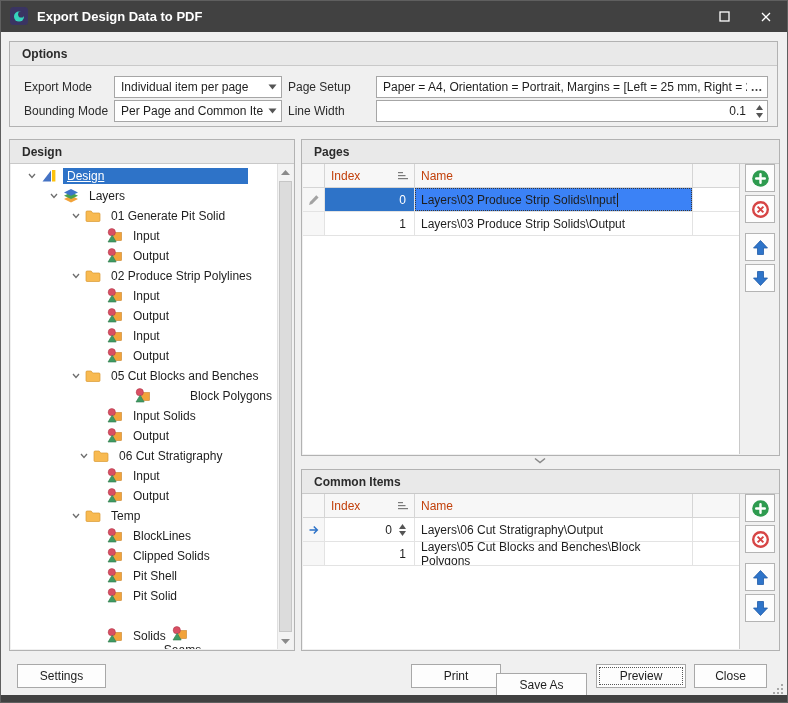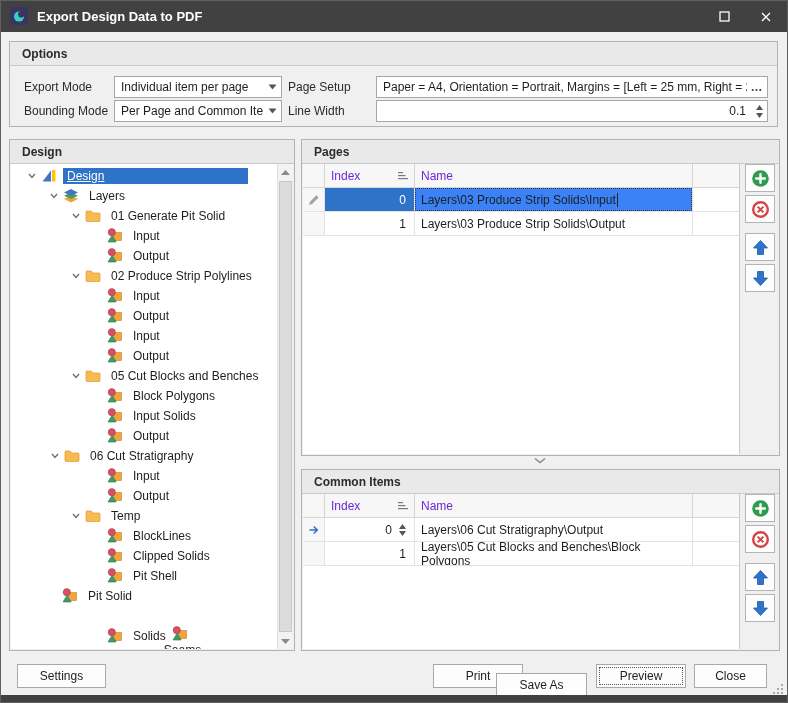--- a/index.html
+++ b/index.html
@@ -47,40 +47,40 @@
   .label-box{padding:1px 4px;}
   .tree-row.sel .label-box{background:#2e73c8;color:#fff;text-decoration:underline;flex:1;margin-right:28px;}
   #tree-scroll{position:absolute;right:0;top:0;width:16px;bottom:0;background:#f3f3f3;border-left:1px solid #e0e0e0;}
   .scroll-arrow{position:absolute;left:0;width:15px;height:16px;display:flex;align-items:center;justify-content:center;cursor:pointer;}
   #scroll-up{top:0;} #scroll-down{bottom:0;}
   #tree-thumb{position:absolute;left:1px;right:1px;top:17px;bottom:17px;background:#dcdcdc;border:1px solid #c6c6c6;cursor:pointer;}
   
   #pages-panel{left:300px;top:138px;width:479px;height:317px;}
   #common-panel{left:300px;top:468px;width:479px;height:182px;}
   .grid{position:absolute;left:1px;top:24px;width:437px;bottom:1px;background:#fff;border-right:1px solid #c9c9c9;overflow:hidden;}
-  .grid-head{display:flex;height:24px;background:#f7f7f7;border-bottom:1px solid #d5d5d5;color:#6d28d9;}
+  .grid-head{display:flex;height:24px;background:#f7f7f7;border-bottom:1px solid #d5d5d5;color:#c2410c;}
   .grid-row{display:flex;height:24px;border-bottom:1px solid #e3e3e3;background:#fff;}
   .cell{display:flex;align-items:center;border-right:1px solid #e3e3e3;height:100%;overflow:hidden;}
   .grid-head .cell{border-right:1px solid #d5d5d5;}
   .cell.ind{width:22px;background:#f7f7f7;justify-content:center;flex:none;}
   .cell.idx{width:90px;justify-content:flex-end;padding-right:8px;flex:none;}
   .grid-head .cell.idx{justify-content:space-between;padding:0 6px;}
   .cell.name{width:278px;padding-left:6px;flex:none;position:relative;}
   .cell.fill{flex:1;border-right:none;}
   .cell.cell-sel{background:#2e73c8;color:#fff;}
   .edit-box{position:absolute;left:0;top:0;right:0;bottom:0;border:1px dotted #383838;background:#3b82f6;display:flex;align-items:center;padding-left:5px;white-space:nowrap;}
   .caret{width:1px;height:14px;background:#222;margin-left:1px;flex:none;}
   .idx-spin{display:flex;flex-direction:column;gap:2px;margin-left:7px;align-items:center;cursor:pointer;}
   .btn-strip{position:absolute;left:441px;top:24px;width:36px;bottom:1px;}
   .strip-btn{position:absolute;left:2px;width:30px;height:28px;background:#fdfdfd;border:1px solid #b4b4b4;display:flex;align-items:center;justify-content:center;cursor:pointer;padding:0;}
   #splitter-chevron{position:absolute;left:532px;top:456px;cursor:pointer;}
   
   .btn{position:absolute;top:663px;height:24px;background:#fdfdfd;border:1px solid #a8a8a8;display:flex;align-items:center;justify-content:center;font-size:12px;color:#1e1e1e;cursor:pointer;font-family:inherit;}
   #btn-settings{left:16px;width:89px;}
-  #btn-print{left:432px;width:90px;}
+  #btn-print{left:410px;width:90px;}
   #btn-saveas{left:495px;width:91px;margin-top:9px;}
   #btn-preview{left:595px;width:90px;outline:1px dotted #555;outline-offset:-4px;}
   #btn-close-f{left:693px;width:73px;}
   #resize-grip{position:absolute;left:770px;top:681px;}
   .ic{display:inline-flex;align-items:center;justify-content:center;line-height:0;}
 </style>
 </head>
 <body>
 
 <div id="window">
@@ -284,21 +284,21 @@
                 <polyline points="2,3 5,6.5 8,3" fill="none" stroke="#6e6e6e" stroke-width="1.3"></polyline>
               </svg>
             </span>
             <span class="ic tree-icon">
               <svg width="16" height="16" viewBox="0 0 16 16">
                 <path d="M1,4 c0,-0.6 0.4,-1 1,-1 h4.2 l1.5,2 h6.3 c0.6,0 1,0.4 1,1 v6.5 c0,0.6 -0.4,1 -1,1 H2 c-0.6,0 -1,-0.4 -1,-1 z" fill="#f8ba51" stroke="#d89a33" stroke-width="0.7"></path>
               </svg>
             </span>
             <span class="label-box">05 Cut Blocks and Benches</span>
           </div>
-          <div class="tree-row" style="padding-left: 78px;">
+          <div class="tree-row" style="padding-left: 78px; justify-content: space-between;">
             <span class="expander"></span>
             <span class="ic tree-icon">
               <svg width="16" height="16" viewBox="0 0 16 16">
                 <rect x="6.5" y="4.5" width="8" height="8" fill="#f2a33a" stroke="#c9832a" stroke-width="0.6"></rect>
                 <circle cx="4.8" cy="4.2" r="3.6" fill="#d94f63" stroke="#b13a4c" stroke-width="0.6"></circle>
                 <polygon points="1,14 9.2,14 5.1,7.2" fill="#3f9b63" stroke="#2f7a4c" stroke-width="0.6"></polygon>
               </svg>
             </span>
             <span class="label-box">Block Polygons</span>
           </div>
@@ -317,21 +317,21 @@
             <span class="expander"></span>
             <span class="ic tree-icon">
               <svg width="16" height="16" viewBox="0 0 16 16">
                 <rect x="6.5" y="4.5" width="8" height="8" fill="#f2a33a" stroke="#c9832a" stroke-width="0.6"></rect>
                 <circle cx="4.8" cy="4.2" r="3.6" fill="#d94f63" stroke="#b13a4c" stroke-width="0.6"></circle>
                 <polygon points="1,14 9.2,14 5.1,7.2" fill="#3f9b63" stroke="#2f7a4c" stroke-width="0.6"></polygon>
               </svg>
             </span>
             <span class="label-box">Output</span>
           </div>
-          <div class="tree-row" style="padding-left: 35px;">
+          <div class="tree-row" style="padding-left: 64px;">
             <span class="expander">
               <svg width="10" height="10" viewBox="0 0 10 10">
                 <polyline points="2,3 5,6.5 8,3" fill="none" stroke="#6e6e6e" stroke-width="1.3"></polyline>
               </svg>
             </span>
             <span class="ic tree-icon">
               <svg width="16" height="16" viewBox="0 0 16 16">
                 <path d="M1,4 c0,-0.6 0.4,-1 1,-1 h4.2 l1.5,2 h6.3 c0.6,0 1,0.4 1,1 v6.5 c0,0.6 -0.4,1 -1,1 H2 c-0.6,0 -1,-0.4 -1,-1 z" fill="#f8ba51" stroke="#d89a33" stroke-width="0.7"></path>
               </svg>
             </span>
@@ -398,21 +398,21 @@
             <span class="expander"></span>
             <span class="ic tree-icon">
               <svg width="16" height="16" viewBox="0 0 16 16">
                 <rect x="6.5" y="4.5" width="8" height="8" fill="#f2a33a" stroke="#c9832a" stroke-width="0.6"></rect>
                 <circle cx="4.8" cy="4.2" r="3.6" fill="#d94f63" stroke="#b13a4c" stroke-width="0.6"></circle>
                 <polygon points="1,14 9.2,14 5.1,7.2" fill="#3f9b63" stroke="#2f7a4c" stroke-width="0.6"></polygon>
               </svg>
             </span>
             <span class="label-box">Pit Shell</span>
           </div>
-          <div class="tree-row" style="padding-left: 33px;">
+          <div class="tree-row" style="padding-left: 78px;">
             <span class="expander"></span>
             <span class="ic tree-icon">
               <svg width="16" height="16" viewBox="0 0 16 16">
                 <rect x="6.5" y="4.5" width="8" height="8" fill="#f2a33a" stroke="#c9832a" stroke-width="0.6"></rect>
                 <circle cx="4.8" cy="4.2" r="3.6" fill="#d94f63" stroke="#b13a4c" stroke-width="0.6"></circle>
                 <polygon points="1,14 9.2,14 5.1,7.2" fill="#3f9b63" stroke="#2f7a4c" stroke-width="0.6"></polygon>
               </svg>
             </span>
             <span class="label-box">Pit Solid</span>
           </div>

